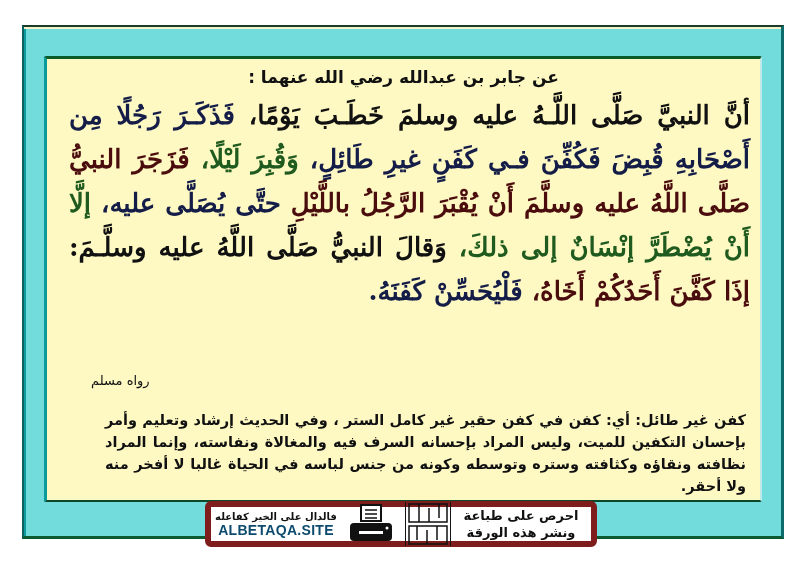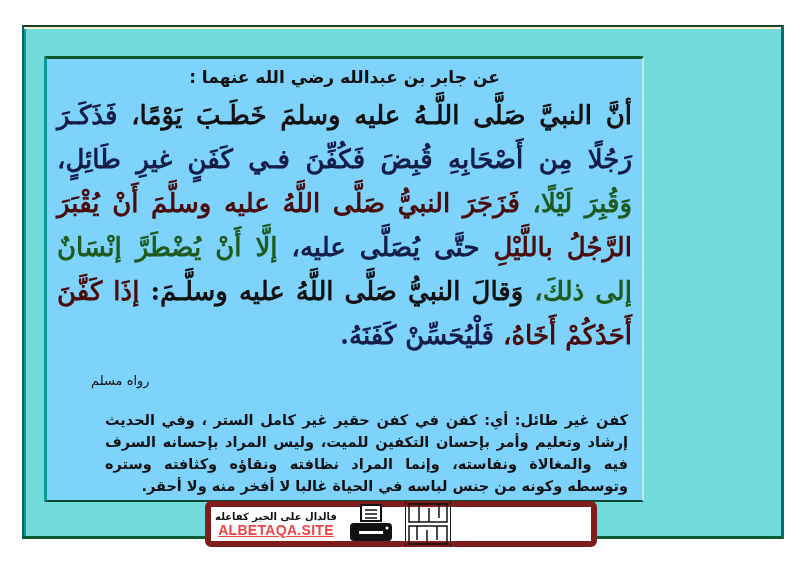--- a/index.html
+++ b/index.html
@@ -11,35 +11,35 @@
     position:absolute; left:22px; top:25px; width:762px; height:514px;
     background:#72dcdc;
     border-top:2px solid #1a3a2a;
     border-left:2px solid #0f6060;
     border-right:3px solid #0e6b6b;
     border-bottom:3px solid #0c5a30;
     box-sizing:border-box;
     box-shadow: inset 0 2px 0 #f4f0c8, inset 2px 0 0 #0b9d9d;
   }
   .panel {
-    position:absolute; left:44px; top:56px; width:600px; height:446px;
-    background:#7dd3fc;
+    position:absolute; left:44px; top:56px; width:718px; height:446px;
+    background:#fef9c3;
     border-top:3px solid #0a5a2a;
     border-left:3px solid #0b9a9a;
     border-right:2px solid #c0eaea;
     border-bottom:2px solid #0a4a2a;
     box-sizing:border-box;
     border-radius:2px;
   }
   .narrator {
     position:absolute; left:0; right:0; top:8px; text-align:center;
     direction:rtl; font-size:17px; font-weight:bold; color:#111;
   }
   .hadith {
-    position:absolute; left:10px; right:10px; top:34px;
+    position:absolute; left:22px; right:10px; top:34px;
     direction:rtl; text-align:justify; text-align-last:right;
     font-family: "DejaVu Serif", serif;
     font-size:26px; font-weight:bold; line-height:44px;
   }
   .c-black { color:#111111; }
   .c-navy { color:#141c48; }
   .c-green { color:#1f5a1e; }
   .c-maroon { color:#4a0c0c; }
   .source {
     position:absolute; left:44px; top:314px; font-size:13px; font-weight:normal;
@@ -52,21 +52,21 @@
   }
   .footer {
     position:absolute; left:205px; top:501px; width:392px; height:46px;
     background:#fff; border:6px solid #7f1d1d; border-radius:6px; box-sizing:border-box;
     display:flex; align-items:center;
   }
   .footer-left {
     width:130px; text-align:center; direction:rtl;
   }
   .footer-left .small { font-size:10px; font-weight:bold; color:#111; }
-  .footer-left .site { font-size:14px; font-weight:bold; color:#ef4444; font-family:"Liberation Sans", sans-serif; letter-spacing:0.3px;text-decoration:underline; }
+  .footer-left .site { font-size:14px; font-weight:bold; color:#0c4a6e; font-family:"Liberation Sans", sans-serif; letter-spacing:0.3px; }
   .printer { width:48px; height:42px; position:relative; margin-left:6px; }
   .logo { width:46px; height:44px; margin-left:10px; position:relative; }
   .footer-right { flex:1; text-align:center; direction:rtl; font-size:13px; font-weight:bold; line-height:17px; color:#111; }
 </style>
 </head>
 <body>
 
 <div class="frame"></div>
 
 <div class="panel">
@@ -104,13 +104,17 @@
       <rect x="4" y="2" width="38" height="18" fill="none" stroke="#111" stroke-width="1.5"></rect>
       <rect x="4" y="24" width="38" height="18" fill="none" stroke="#111" stroke-width="1.5"></rect>
       <line x1="14" y1="2" x2="14" y2="20" stroke="#111" stroke-width="1.5"></line>
       <line x1="24" y1="6" x2="24" y2="20" stroke="#111" stroke-width="1.5"></line>
       <line x1="34" y1="2" x2="34" y2="16" stroke="#111" stroke-width="1.5"></line>
       <line x1="12" y1="24" x2="12" y2="38" stroke="#111" stroke-width="1.5"></line>
       <line x1="22" y1="28" x2="22" y2="42" stroke="#111" stroke-width="1.5"></line>
       <line x1="32" y1="24" x2="32" y2="38" stroke="#111" stroke-width="1.5"></line>
     </svg>
   </div>
+  <div class="footer-right">
+    <div>احرص على طباعة</div>
+    <div>ونشر هذه الورقة</div>
+  </div>
 </div>
 
 </body></html>

